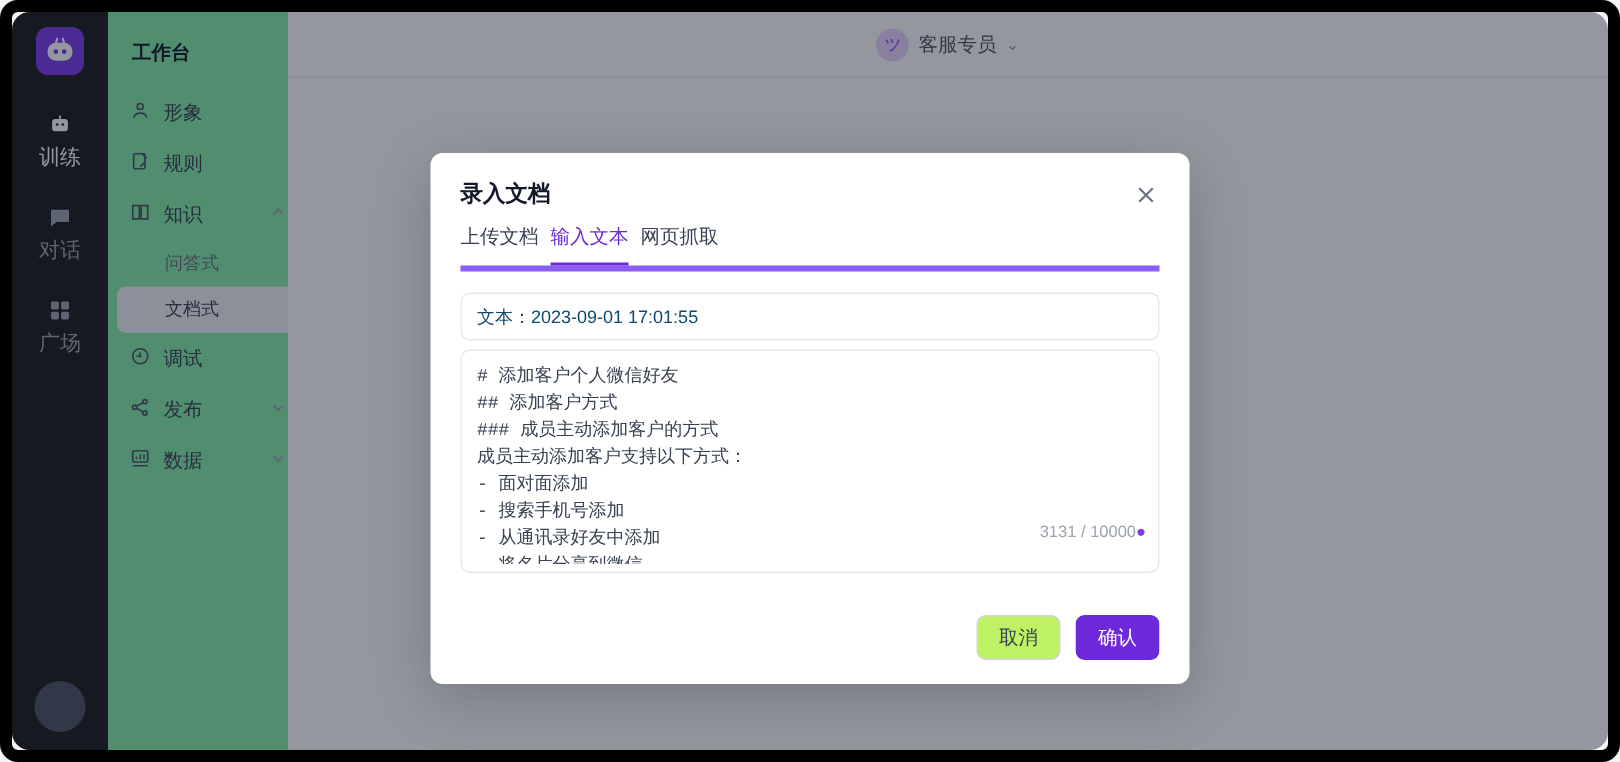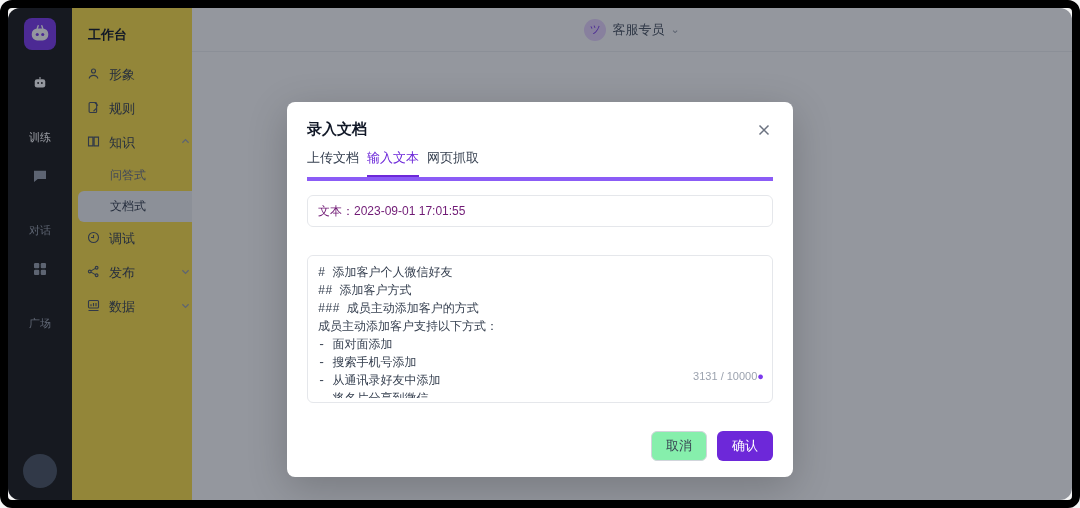--- a/index.html
+++ b/index.html
@@ -3,27 +3,27 @@
 <meta charset="utf-8">
 <style>
   * { box-sizing: border-box; margin: 0; padding: 0; }
   html, body { width: 1080px; height: 508px; font-family: -apple-system, "PingFang SC", "Microsoft YaHei", sans-serif; overflow: hidden; }
   body { position: relative; background: #f5f5f5; }
 
   
   .leftbar { position: absolute; left: 0; top: 0; bottom: 0; width: 64px; background: #1a1a1a; display: flex; flex-direction: column; align-items: center; padding-top: 10px; border-radius: 12px 0 0 12px; }
   .leftbar .logo { width: 32px; height: 32px; margin-bottom: 16px; background: #7c3aed; border-radius: 8px; display:flex; align-items:center; justify-content:center; }
   .leftbar .logo svg { width: 22px; height: 22px; }
-  .leftbar .nav-item { width: 48px; padding: 8px 0 10px; display:flex; flex-direction:column; align-items:center; color:#9ca3af; font-size:11px; cursor:pointer; margin-bottom:4px; border-radius:8px;gap:34px; }
+  .leftbar .nav-item { width: 48px; padding: 8px 0 10px; display:flex; flex-direction:column; align-items:center; color:#9ca3af; font-size:14px; cursor:pointer; margin-bottom:4px; border-radius:8px; }
   .leftbar .nav-item svg { width:18px; height:18px; margin-bottom:4px; }
   .leftbar .nav-item.active { color:#fff; }
   .leftbar .avatar { margin-top:auto; margin-bottom:12px; width:34px; height:34px; border-radius:50%; background:#4b5563; display:flex; align-items:center; justify-content:center; color:#9ca3af; font-size:10px; }
 
   
-  .sidebar { position:absolute; left:64px; top:0; bottom:0; width:144px; background:#fde047; border-right:1px solid #e5e7eb; padding-top:10px; border-radius:0;font-family:Liberation Serif, serif; }
+  .sidebar { position:absolute; left:64px; top:0; bottom:0; width:144px; background:#86efac; border-right:1px solid #e5e7eb; padding-top:10px; border-radius:0;font-family:Liberation Serif, serif; }
   .sidebar .title { font-size:13px; font-weight:600; color:#111827; padding:8px 16px 14px; }
   .sidebar .menu-item { display:flex; padding:8px 14px; font-size:13px; color:#374151; cursor:pointer; position:relative; }
   .sidebar .menu-item svg { width:15px; height:15px; margin-right:8px; color:#4b5563; flex-shrink:0; }
   .sidebar .menu-item .chev { margin-left:auto; color:#9ca3af; }
   .sidebar .sub-item { padding:7px 14px 7px 38px; font-size:12px; color:#6b7280; cursor:pointer; }
   .sidebar .sub-item.selected { background:#f1f2f4; color:#374151; border-radius:6px; margin:0 6px; padding-left:32px; }
 
   
   .main { position:absolute; left:184px; right:0; top:0; bottom:0; background:#fff; border-radius:0 12px 12px 0; }
   .main-header { height:44px; border-bottom:1px solid #eef0f2; display:flex; align-items:center; justify-content:center; gap:6px; color:#4b5563; font-size:13px; }
@@ -32,28 +32,28 @@
 
   
   .overlay { position:absolute; inset:0; background:rgba(17,24,39,0.45); border-radius:12px; display:flex; align-items:flex-start; justify-content:center; }
   .modal { width:506px; background:#fff; border-radius:8px; margin-top:94px; box-shadow:0 10px 40px rgba(0,0,0,0.2); padding:18px 20px 16px; }
   .modal-hd { display:flex; align-items:center; justify-content:space-between; margin-bottom:10px; }
   .modal-hd h3 { font-size:15px; font-weight:600; color:#111827; }
   .modal-hd .close { cursor:pointer; color:#6b7280; width:18px; height:18px; }
   .modal-tabs { display:flex; gap:8px; border-bottom:4px solid #8b5cf6; margin-bottom:14px; }
   .modal-tab { font-size:13px; color:#374151; padding:0 0 8px; cursor:pointer; border-bottom:2px solid transparent; }
   .modal-tab.active { color:#6d28d9; border-bottom-color:#6d28d9; font-weight:500; }
-  .title-input { width:100%; border:1px solid #e5e7eb; border-radius:6px; padding:8px 10px; font-size:12px; color:#701a75; margin-bottom:28px; outline:none; }
+  .title-input { width:100%; border:1px solid #e5e7eb; border-radius:6px; padding:8px 10px; font-size:12px; color:#0c4a6e; margin-bottom:6px; outline:none; }
   .content-wrap { position:relative; width:100%; border:1px solid #e5e7eb; border-radius:6px; }
   .content-ta { width:100%; height:142px; border:none; border-radius:6px; padding:8px 10px 20px; font-size:12px; line-height:1.5; color:#374151; resize:none; outline:none; font-family:Liberation Mono, monospace; overflow:hidden; }
   .counter { position:absolute; right:8px; bottom:20px; font-size:11px; color:#9ca3af; background:#fff; padding-left:6px; }
   .counter .dot { color:#7c3aed; }
   .modal-ft { display:flex; justify-content:flex-end; gap:10px; margin-top:28px; }
   .btn { font-size:13px; padding:5px 14px; border-radius:6px; cursor:pointer; border:1px solid transparent; }
-  .btn-secondary { background:#86efac; border-color:#d1d5db; color:#374151; }
+  .btn-secondary { background:#bef264; border-color:#d1d5db; color:#374151; }
   .btn-primary { background:#6d28d9; color:#fff; }
 
   .root { position:absolute; inset:0; border-radius:12px; overflow:hidden; border:8px solid #000; }
 </style>
 </head>
 <body>
 
 <div class="root">
 
   <div class="leftbar">

